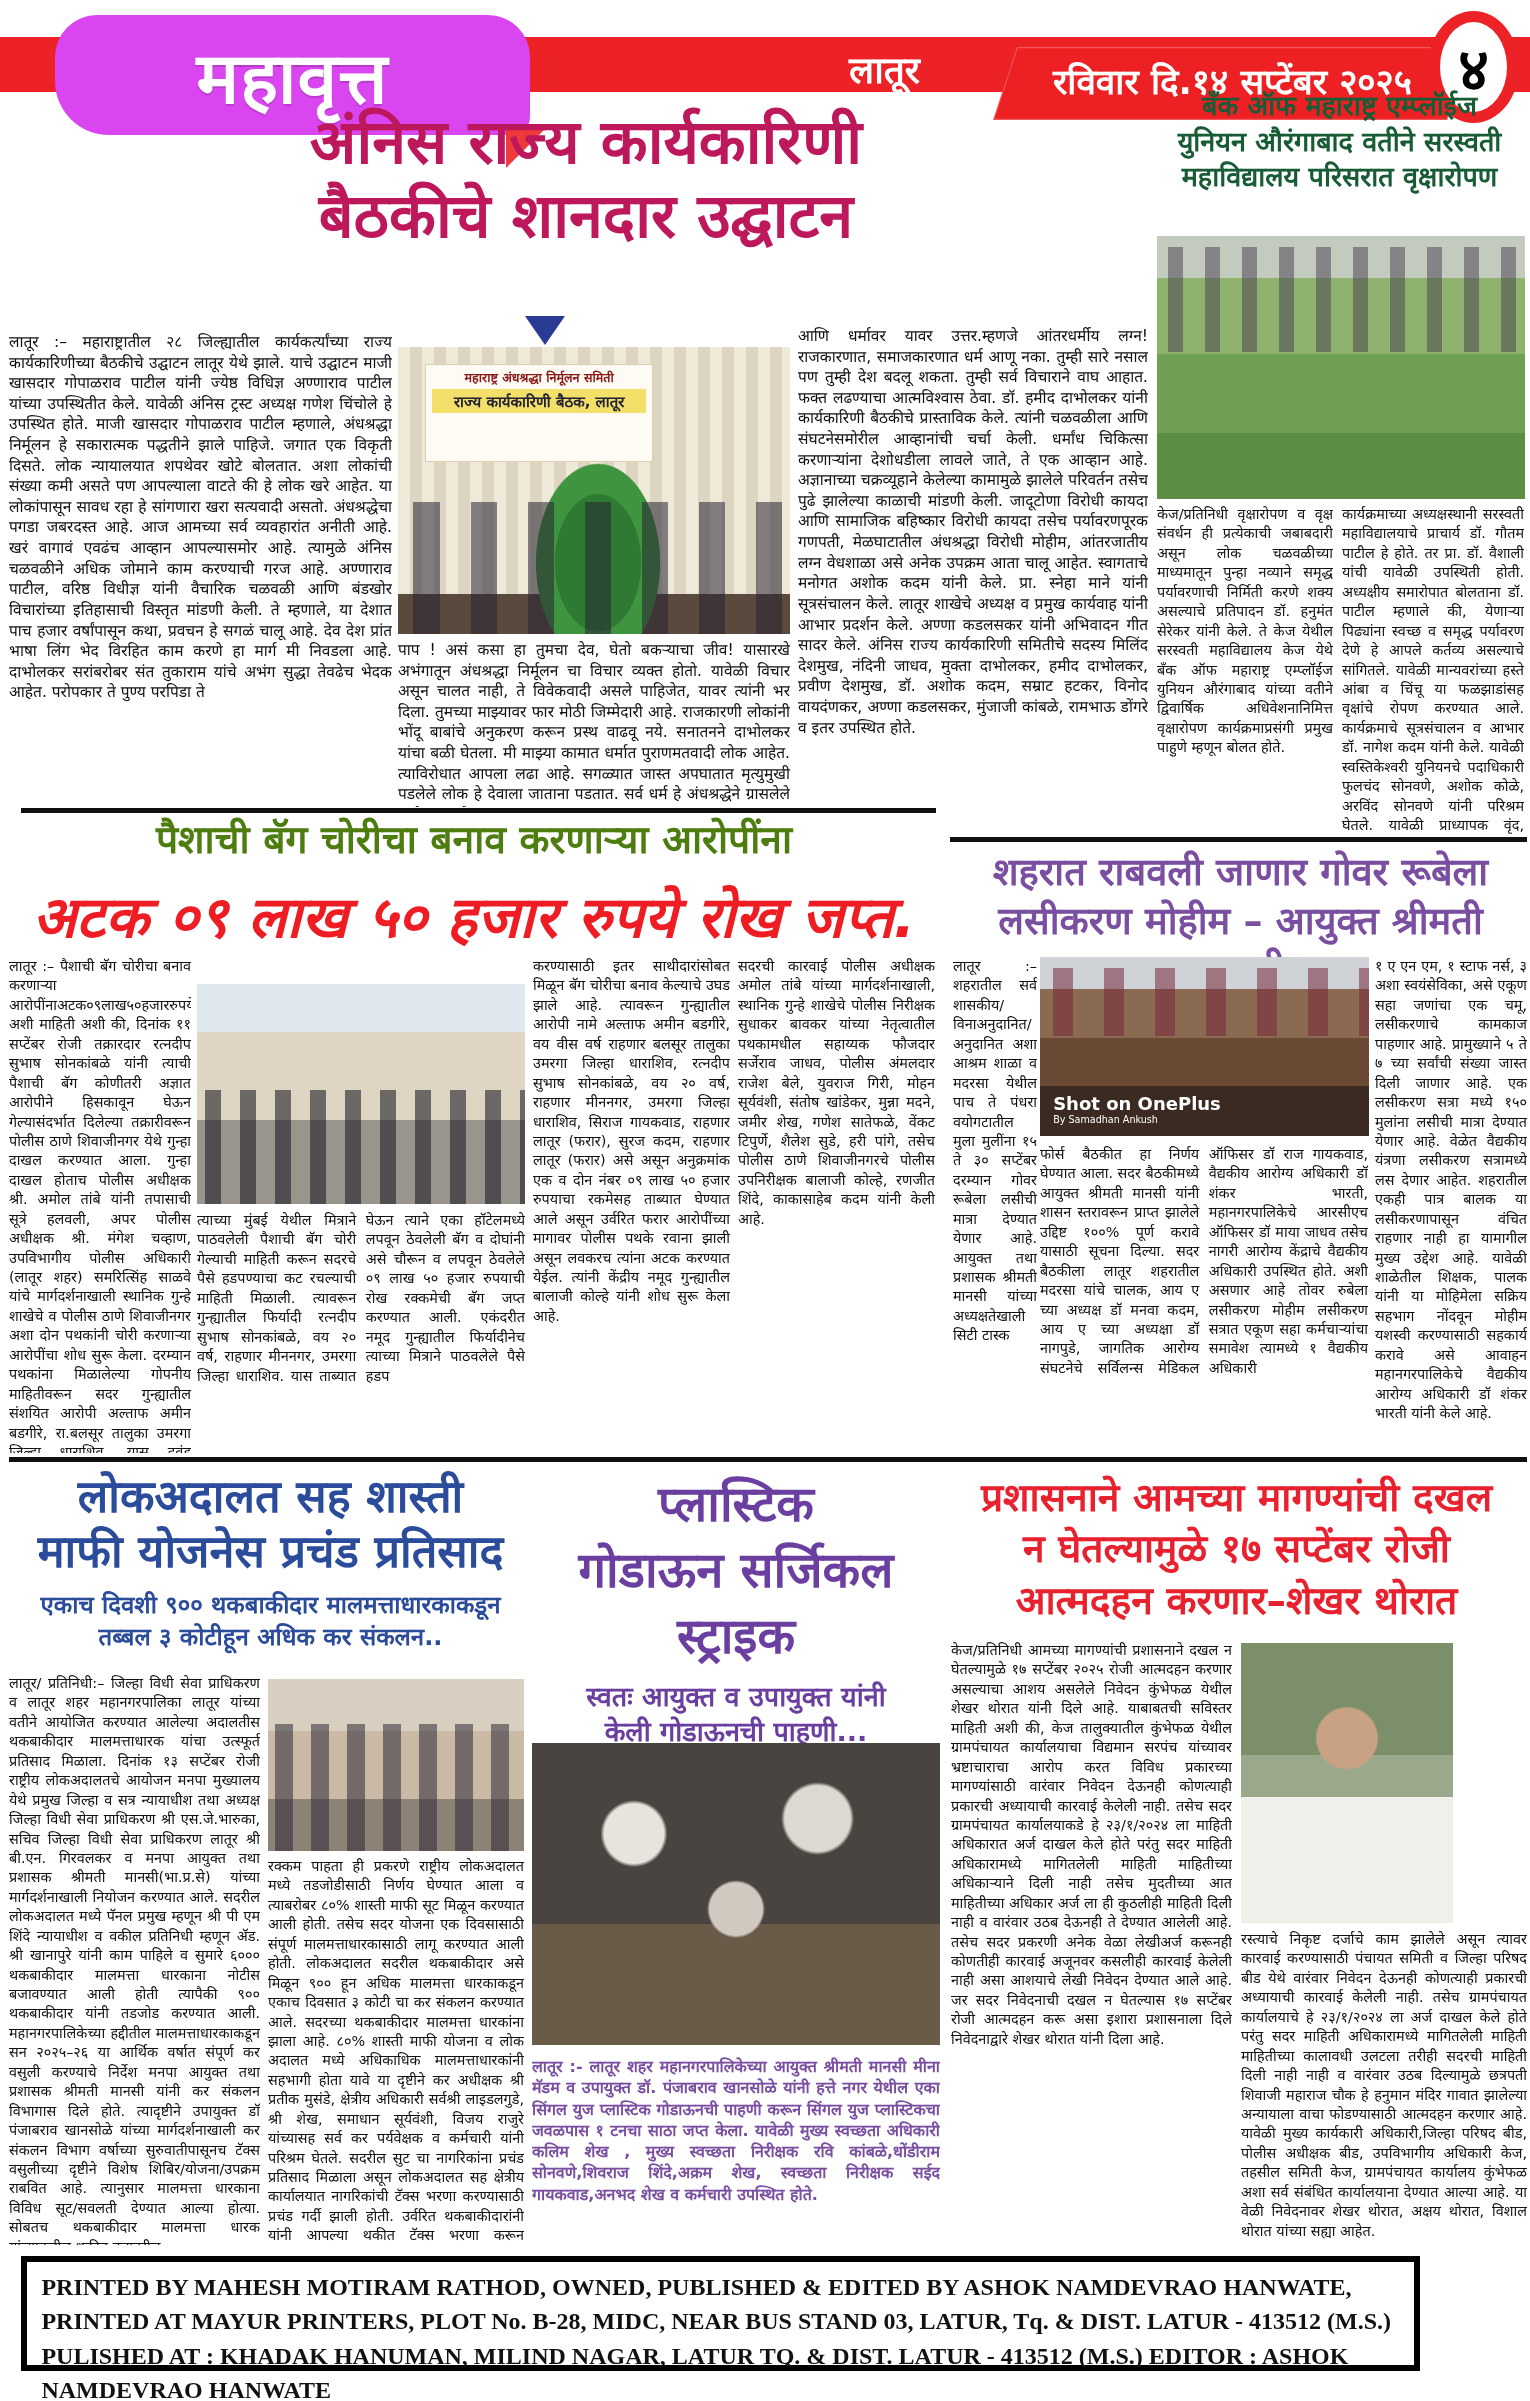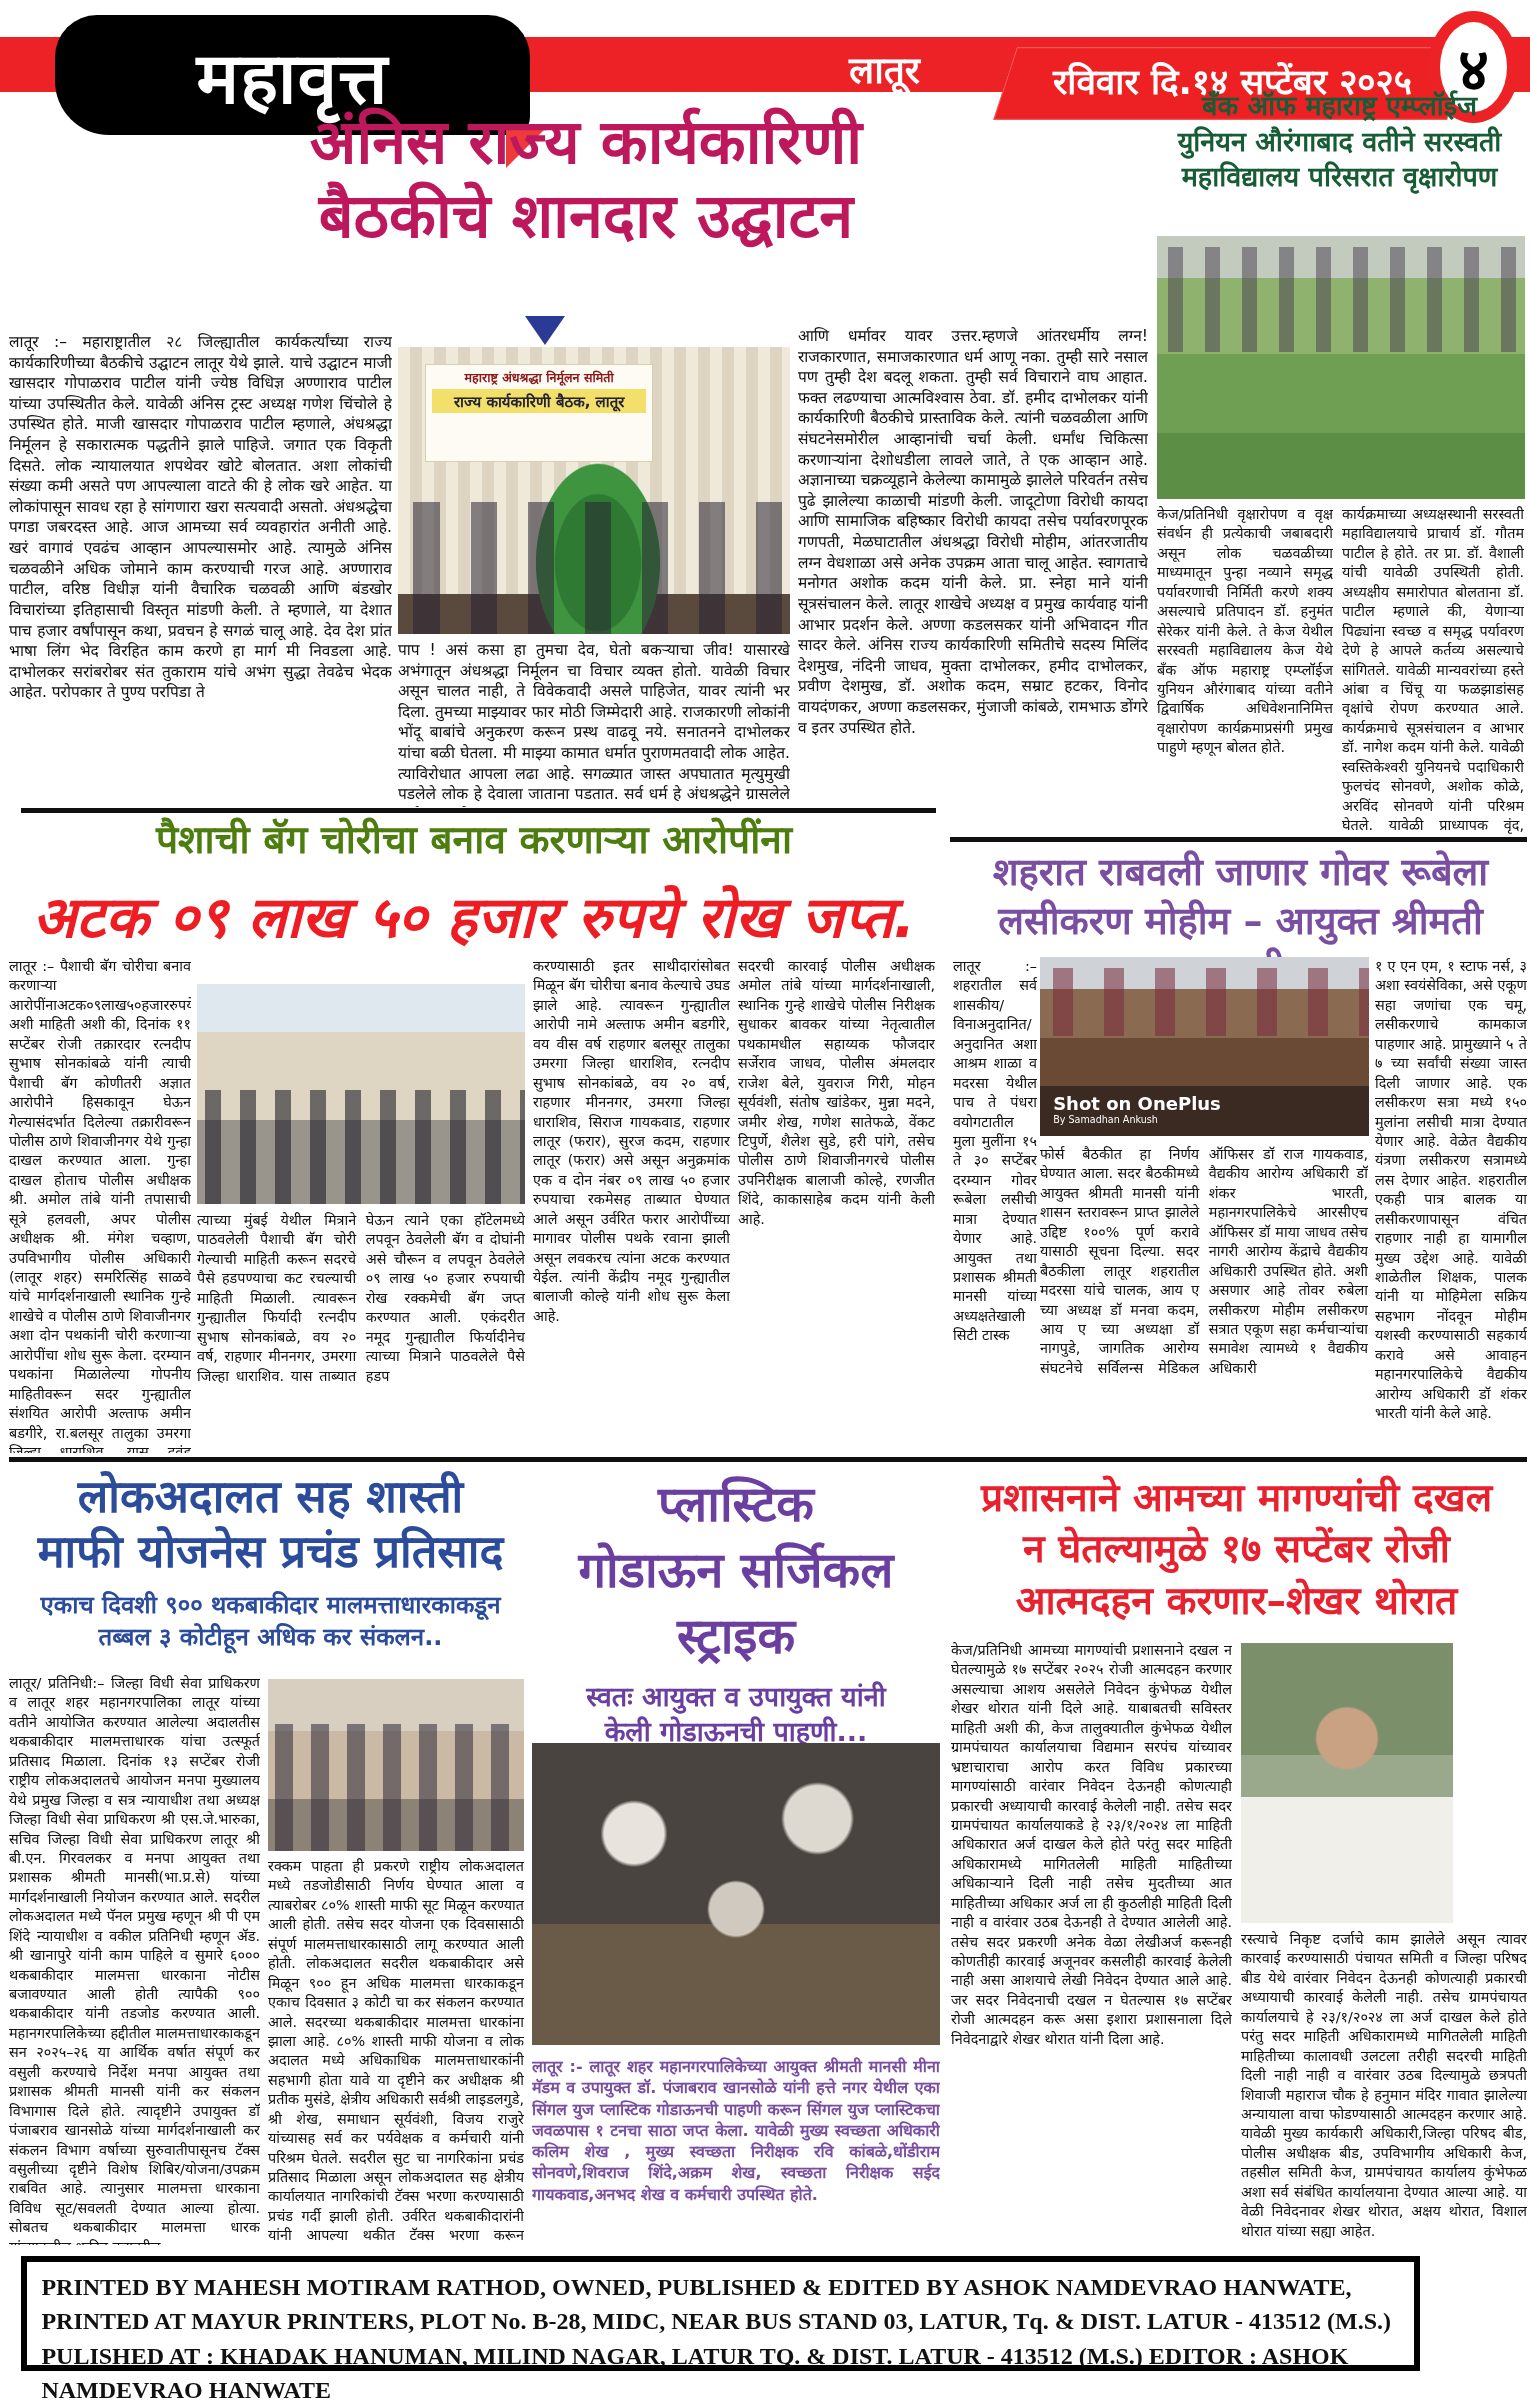--- a/index.html
+++ b/index.html
@@ -1,21 +1,21 @@
 <!DOCTYPE html>
 <html style="font-size:9.6px"><head>
 <meta charset="utf-8">
 <style>
   html,body{margin:0;padding:0;background:#ffffff;}
   #page{position:relative;width:1530px;height:2401px;background:#ffffff;overflow:hidden;
         font-family:"DejaVu Sans",sans-serif;color:#111;}
   .abs{position:absolute;}
   
   .band{left:0;top:37px;width:1530px;height:55px;background:#ec2227;}
-  .logo-bubble{left:55px;top:15px;width:475px;height:120px;background:#000000;
+  .logo-bubble{left:55px;top:15px;width:475px;height:120px;background:#d946ef;
                border-radius:42px 42px 18px 54px;display:flex;align-items:center;justify-content:center;}
   .logo-bubble:after{content:"";position:absolute;right:-18px;bottom:-33px;width:0;height:0;
                border-left:42px solid #ee3a3a;border-bottom:42px solid transparent;}
   .logo-text{color:#fff;font-size:71px;font-weight:800;letter-spacing:1.2px;text-shadow:0 1.8px 0 rgba(0,0,0,.15);}
   .edition{left:777px;top:43px;width:215px;text-align:center;color:#fff;font-size:37px;font-weight:800;}
   .date-plate{left:1005px;top:47px;width:454px;height:73px;background:#ed2024;transform:skewX(-18deg);
               box-shadow:0 0 0 1.2px rgba(255,255,255,.25) inset;}
   .date-text{left:1017px;top:57px;width:431px;text-align:center;color:#fff;font-size:35px;font-weight:700;}
   .page-badge{left:1428px;top:10.8px;width:91px;height:112px;background:#ec2227;border-radius:50%;
               display:flex;align-items:center;justify-content:center;}

